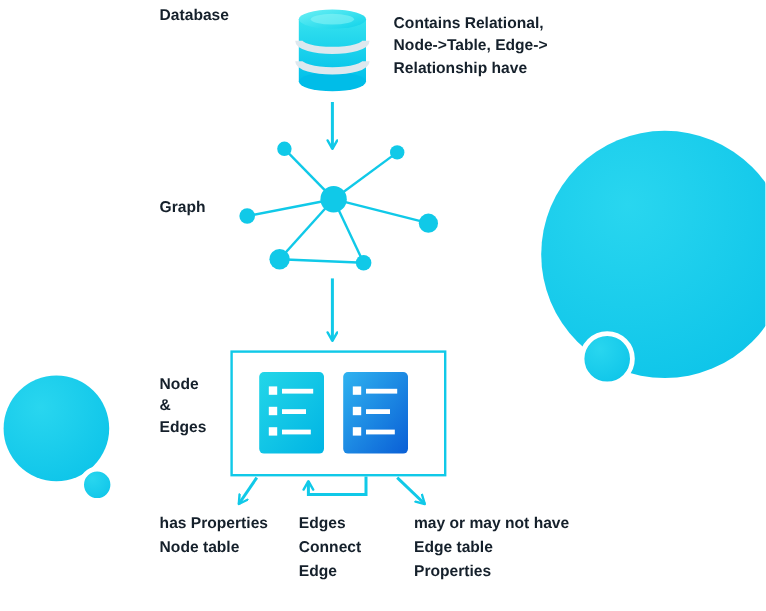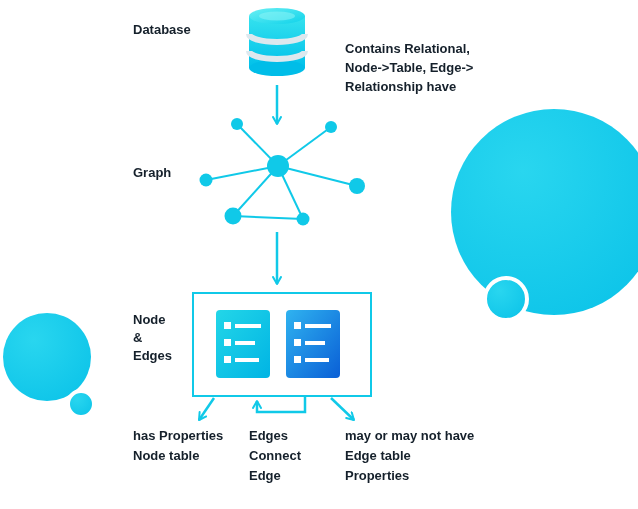--- a/index.html
+++ b/index.html
@@ -13,22 +13,22 @@
   svg.layer{position:absolute;left:0;top:0;}
   .t{
     position:absolute;
     color:#15202b;
     font-size:13px;
     font-weight:600;
     line-height:18px;
     white-space:nowrap;
   }
   .note{font-weight:700;line-height:19px;}
-  .lbl-database{left:133px;top:21px;}
-  .note{left:345px;top:9px;margin-top:30px;}
+  .lbl-database{left:133px;top:4px;}
+  .note{left:328px;top:9px;}
   .lbl-graph{left:133px;top:164px;}
   .lbl-iscollection{left:303px;top:248px;font-weight:600;}
   .lbl-nodeedge{left:133px;top:311px;line-height:18px;}
   .lbl-nodetable{left:133px;top:426px;line-height:20px;}
   .lbl-edges{left:249px;top:426px;line-height:20px;}
   .lbl-edgetable{left:345px;top:426px;line-height:20px;}
 </style>
 </head>
 <body>
 

